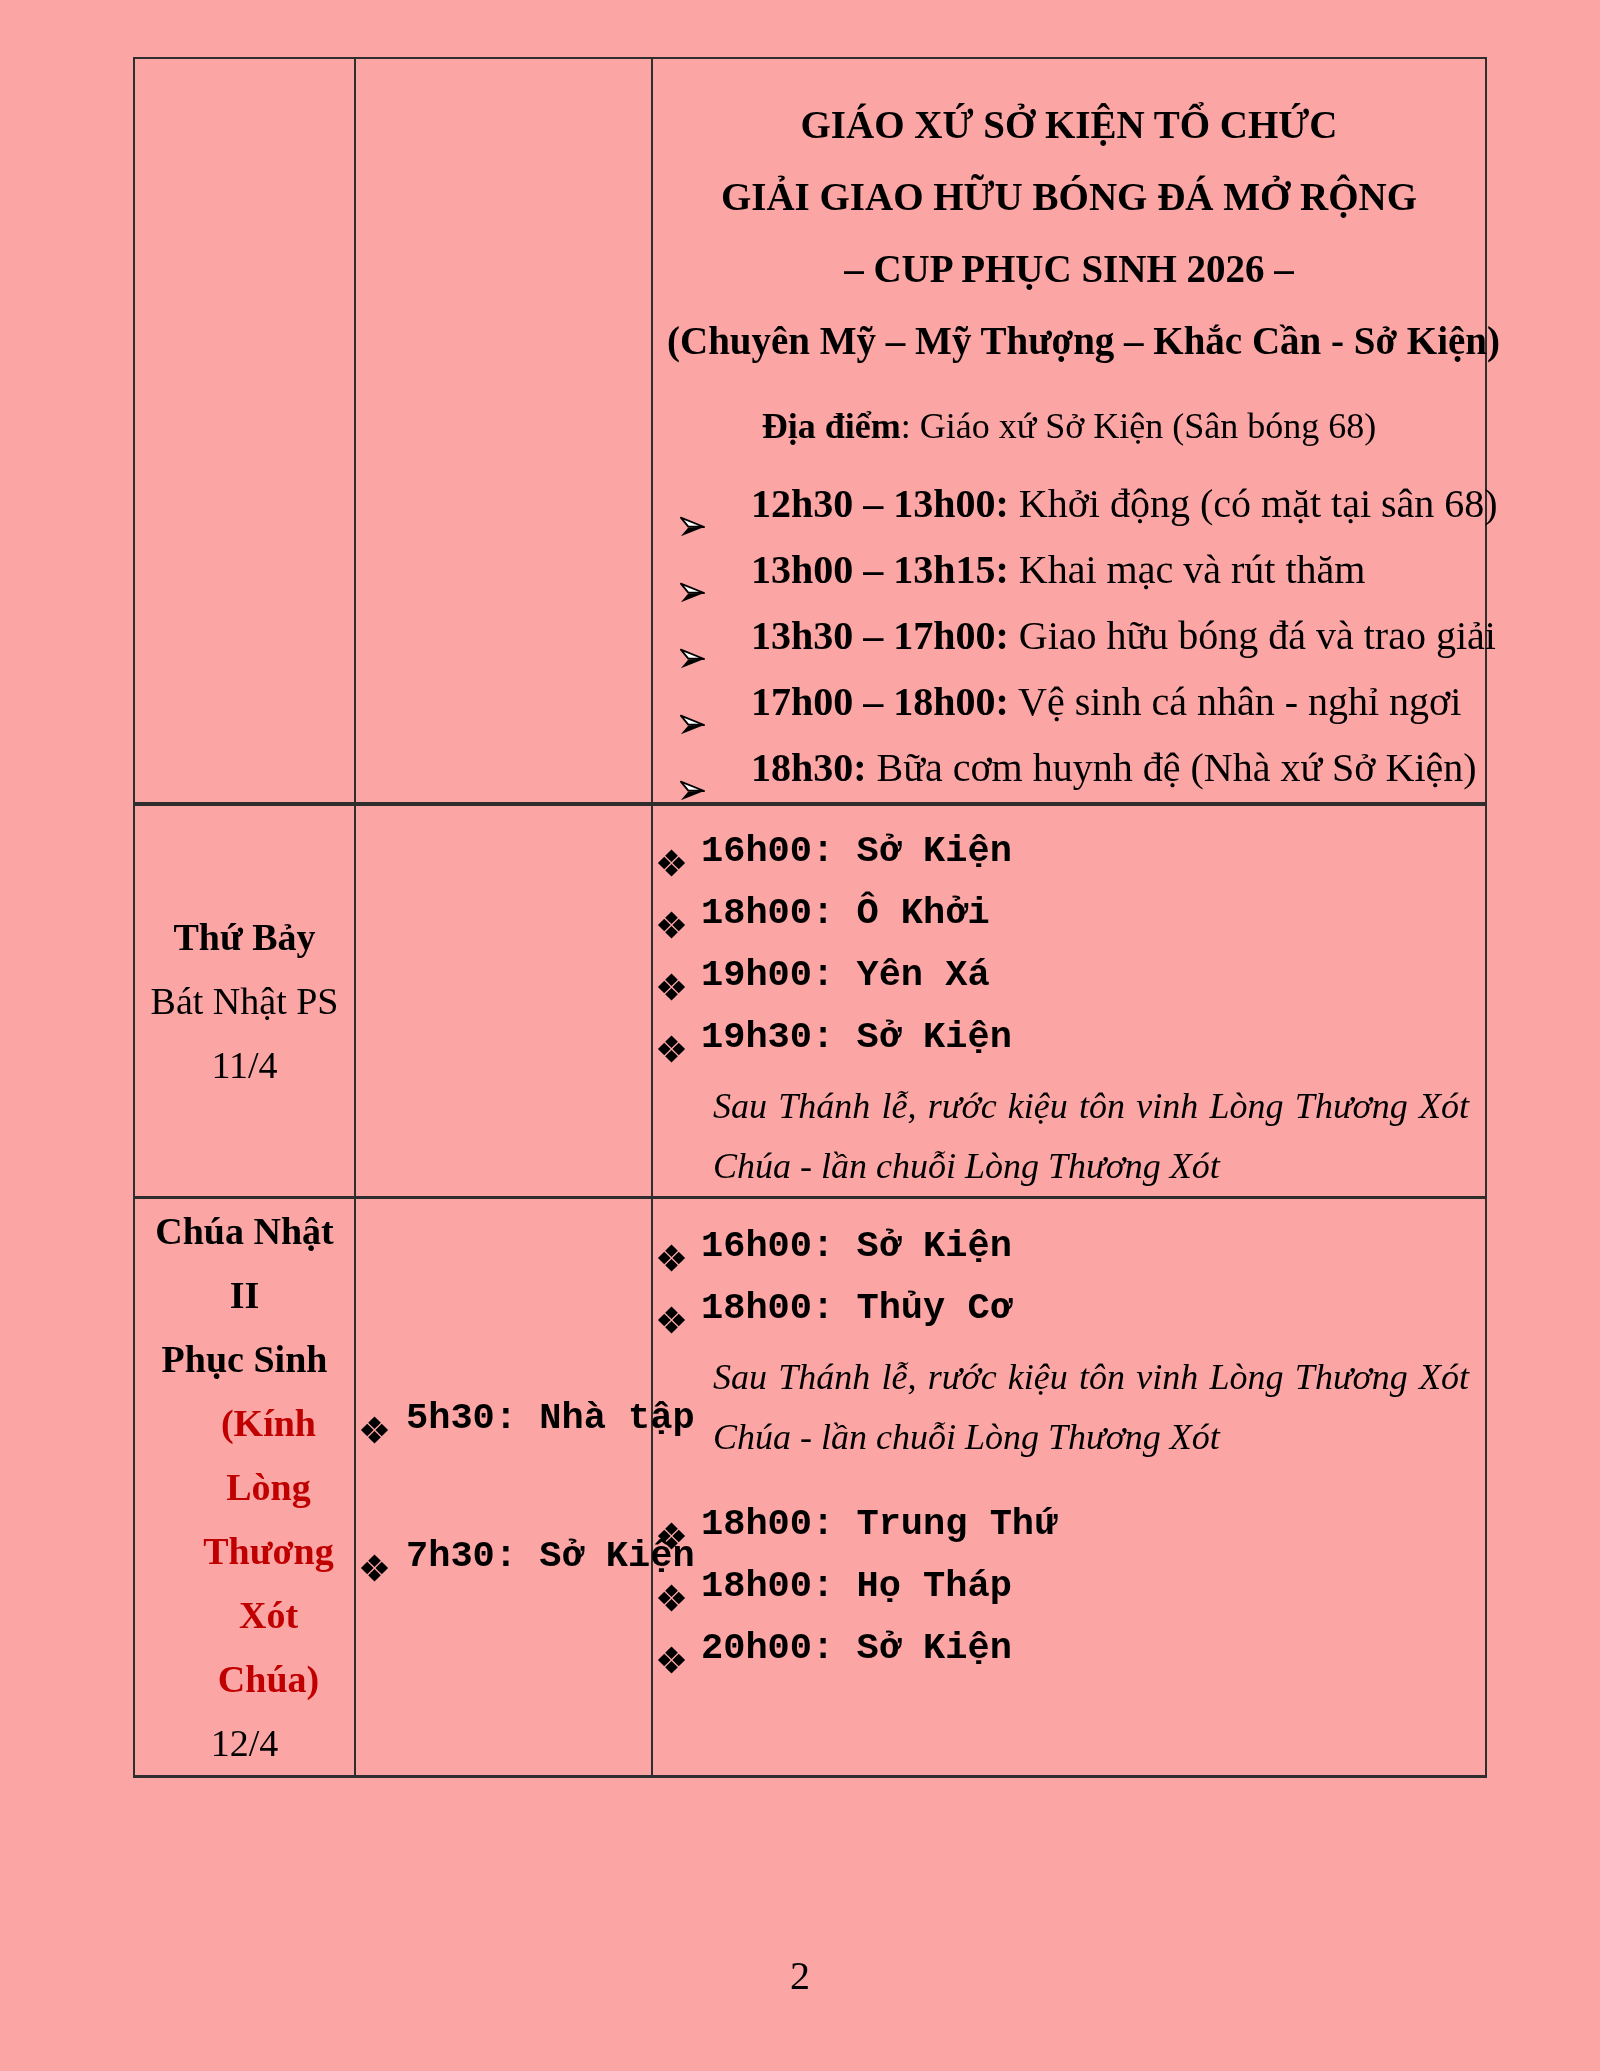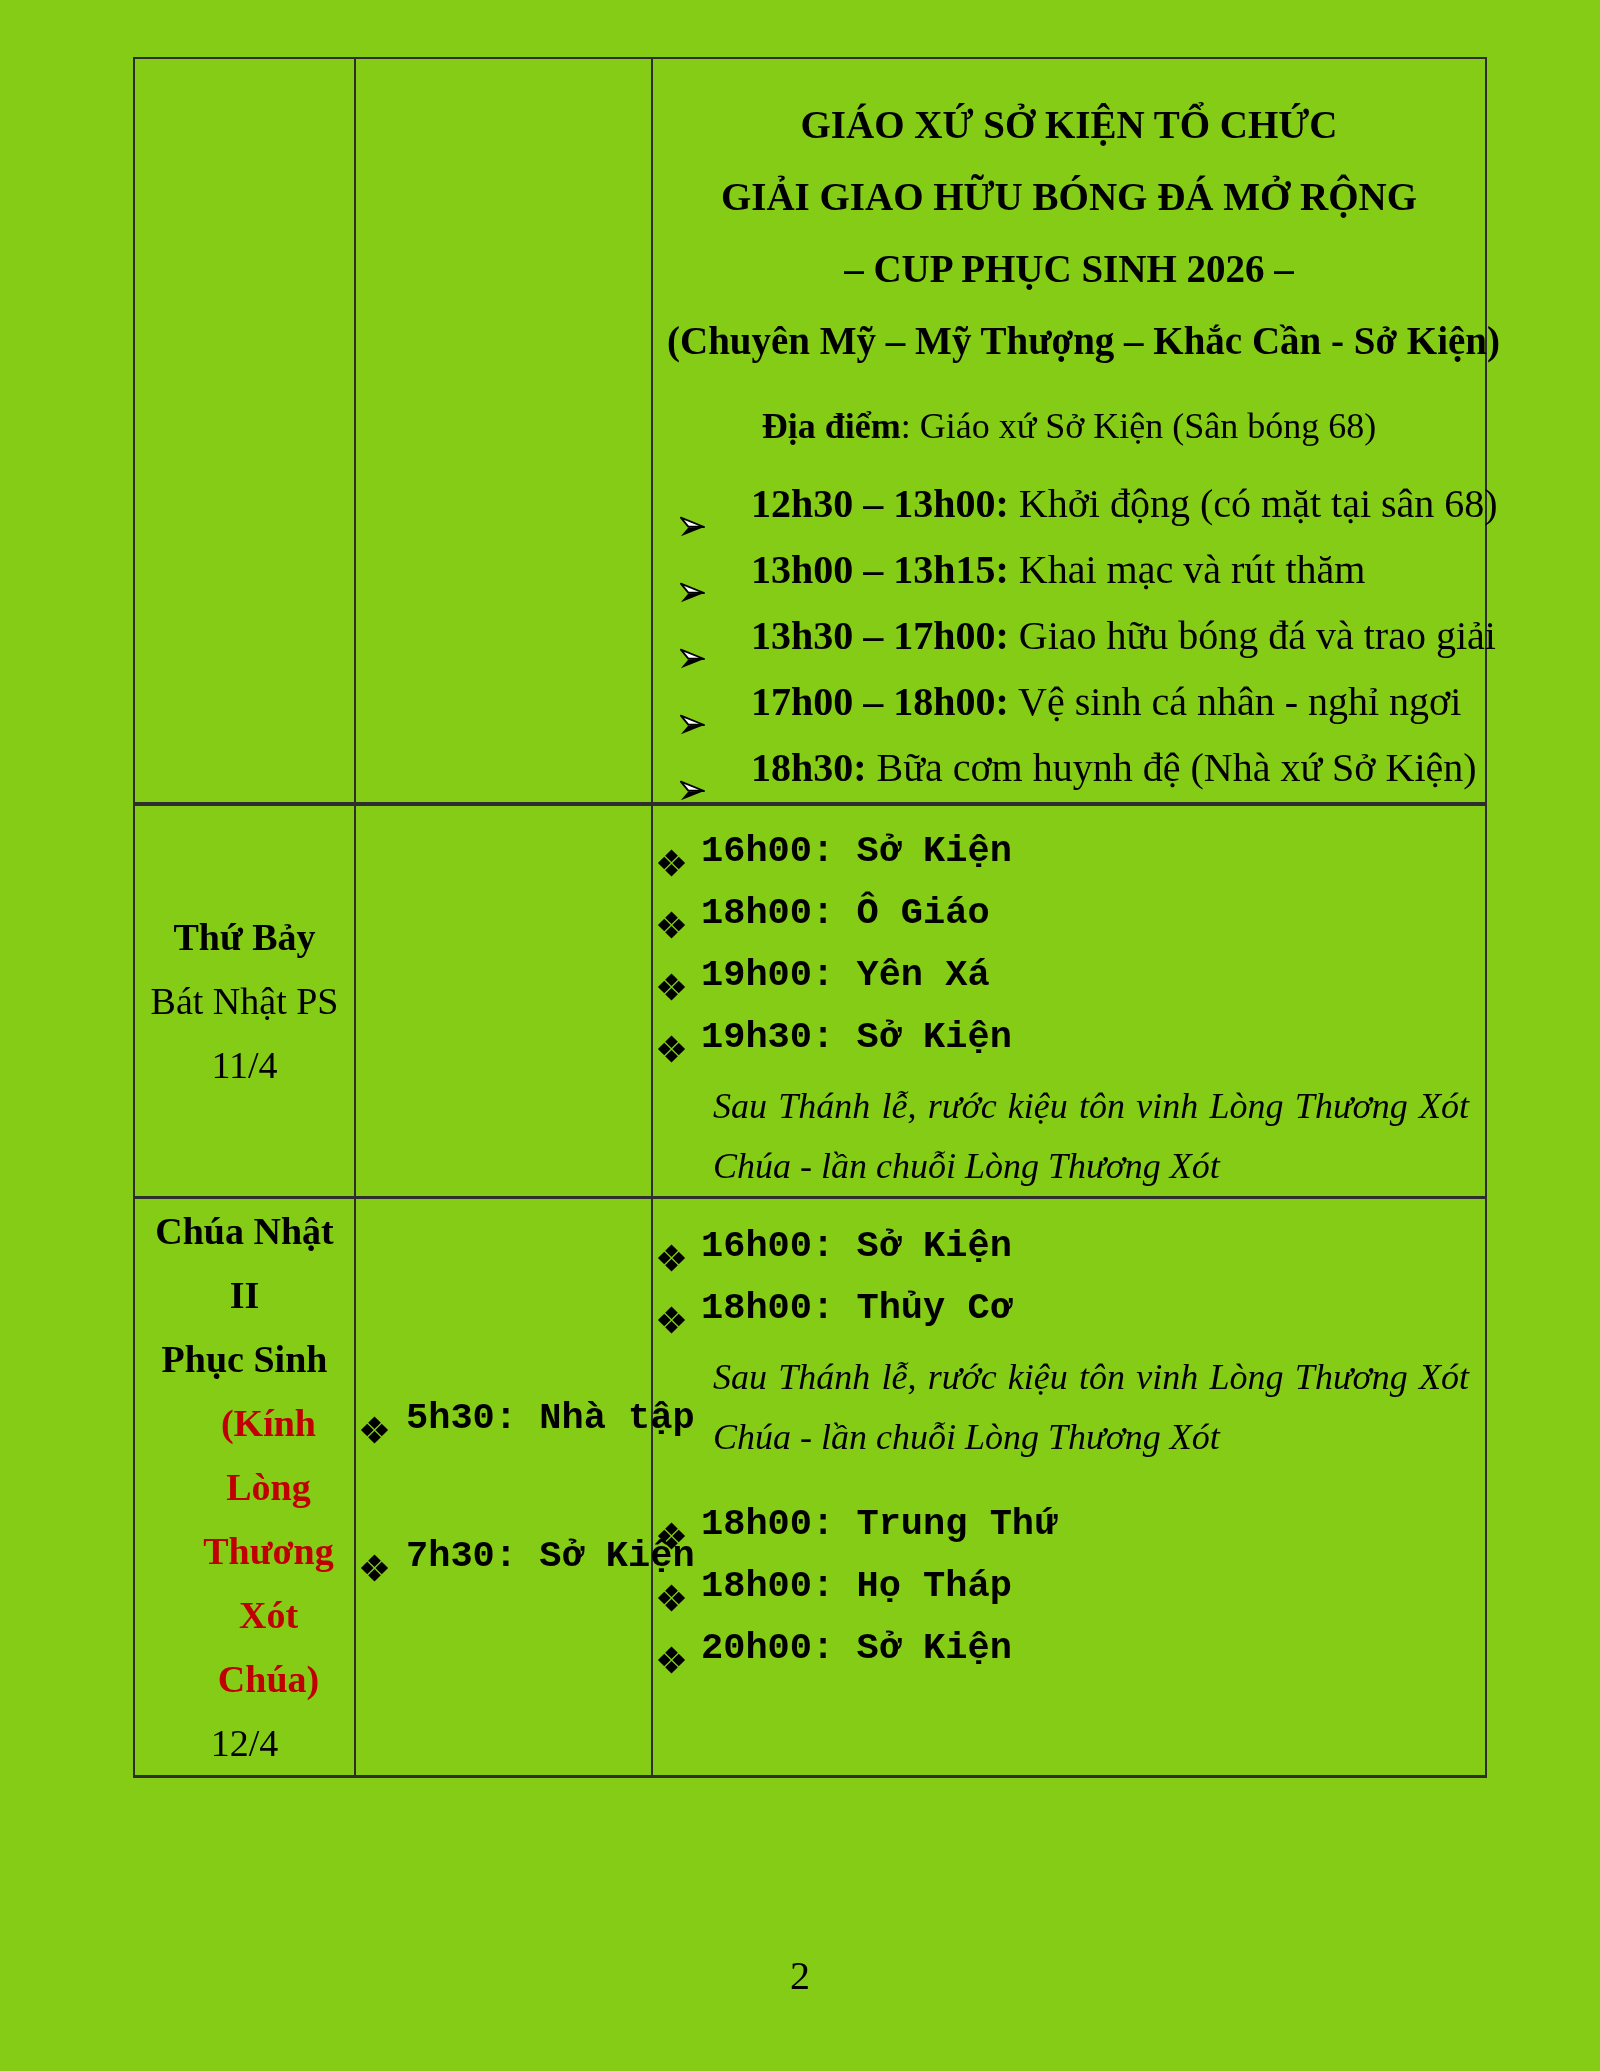--- a/index.html
+++ b/index.html
@@ -1,19 +1,19 @@
 <!DOCTYPE html>
 <html style="--red: #c00000;"><head>
 <meta charset="utf-8">
 <style>
   html,body { margin:0; padding:0; background:#e8e8e8; }
   .page {
     position:relative;
     width:1600px; height:2071px;
-    background:#84cc16;
+    background:#fca5a5;
     font-family:"Liberation Serif", serif;
     color:#000;
     overflow:hidden;
   }
   table.schedule {
     position:absolute; left:133px; top:57px;
     width:1352px;
     border-collapse:collapse;
     table-layout:fixed;
   }
@@ -180,21 +180,21 @@
         <p class="mass-item">
           <span class="diamond-bullet"><svg viewBox="0 0 32 32" width="29" height="29">
                   <use href="#ico-diamond"></use>
                 </svg></span>
           <span>16h00: Sở Kiện</span>
         </p>
         <p class="mass-item">
           <span class="diamond-bullet"><svg viewBox="0 0 32 32" width="29" height="29">
                   <use href="#ico-diamond"></use>
                 </svg></span>
-          <span>18h00: Ô Giáo</span>
+          <span>18h00: Ô Khởi</span>
         </p>
         <p class="mass-item">
           <span class="diamond-bullet"><svg viewBox="0 0 32 32" width="29" height="29">
                   <use href="#ico-diamond"></use>
                 </svg></span>
           <span>19h00: Yên Xá</span>
         </p>
         <p class="mass-item">
           <span class="diamond-bullet"><svg viewBox="0 0 32 32" width="29" height="29">
                   <use href="#ico-diamond"></use>

